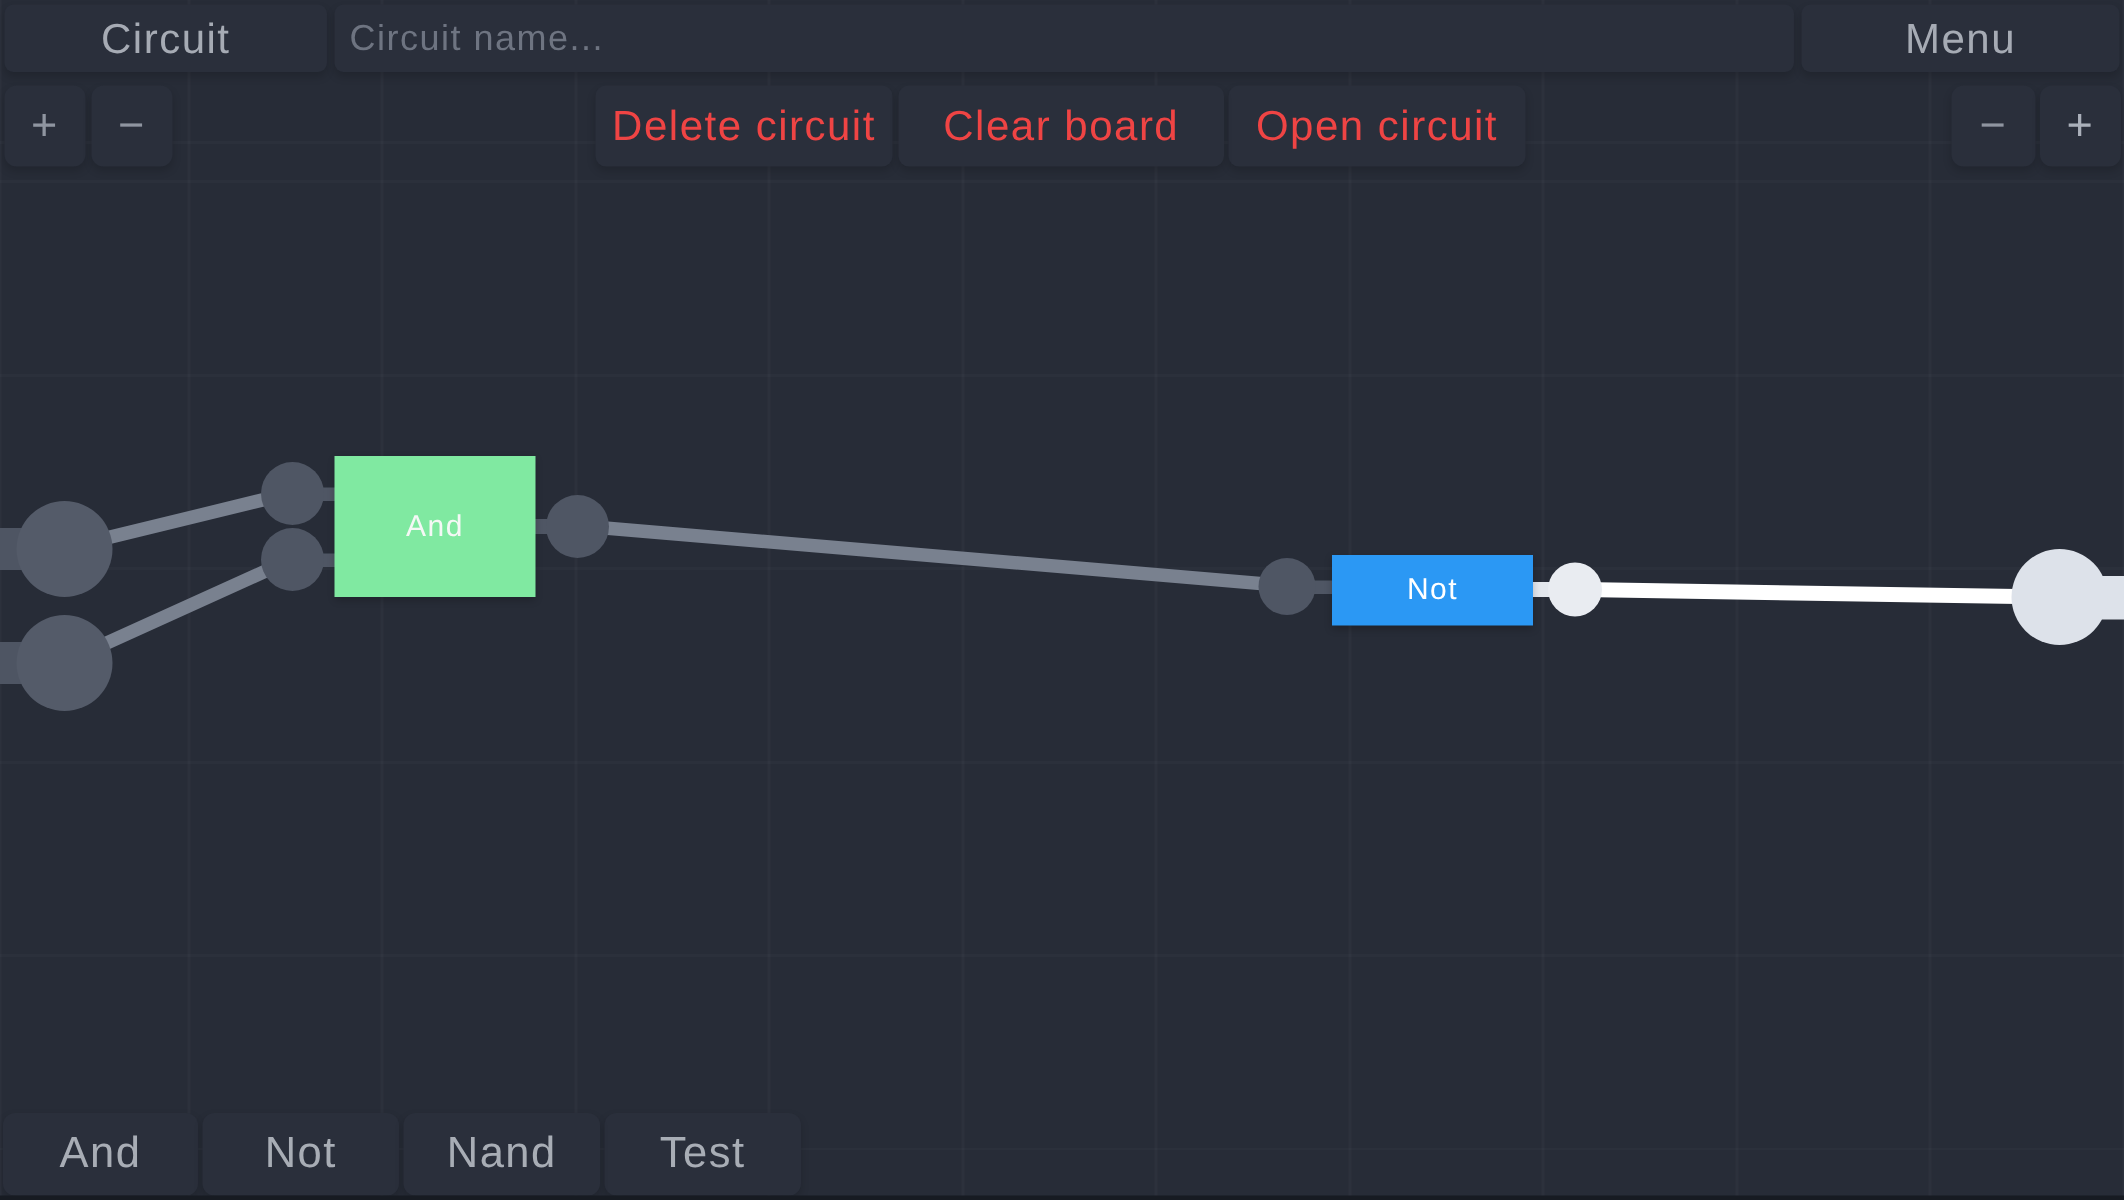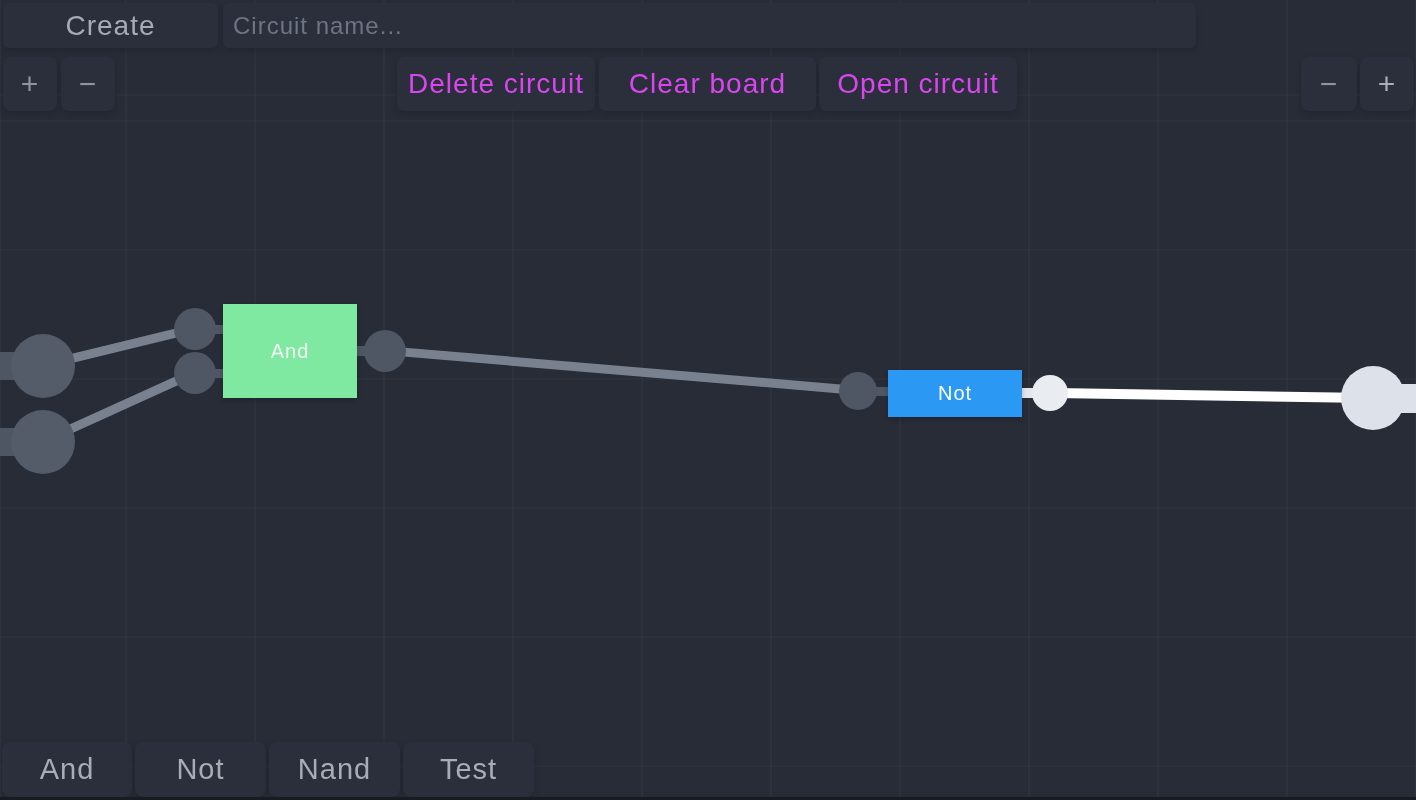--- a/index.html
+++ b/index.html
@@ -21,21 +21,21 @@
     font-family:inherit;
     font-size:28px;
     letter-spacing:1px;
     display:flex;align-items:center;justify-content:center;
     box-shadow:0 3px 6px rgba(0,0,0,0.16);
     cursor:pointer;
     box-sizing:border-box;
   }
   .row1{top:3px;height:45px;border-radius:6px;}
   .row2{top:57px;height:54px;}
-  .mid-btn{color:#d946ef;}
+  .mid-btn{color:#ef4444;}
   .sq{font-size:30px;color:#8f95a0;font-weight:300;}
   .name-input{
     position:absolute;top:3px;left:223px;width:973px;height:45px;
     background:#2a2f3b;border:none;border-radius:6px;
     padding:0 0 0 10px;box-sizing:border-box;
     color:#c7ccd4;font-family:inherit;font-size:24px;letter-spacing:1px;
     box-shadow:0 3px 6px rgba(0,0,0,0.16);
     outline:none;
   }
   .name-input::placeholder{color:#6e7481;opacity:1;}
@@ -52,24 +52,25 @@
     box-shadow:0 2px 5px rgba(0,0,0,0.22);
   }
   .stub{position:absolute;}
   #bottom-edge{position:absolute;left:0;top:797px;width:1416px;height:3px;background:#171b22;}
 </style>
 </head>
 <body>
 
 <div id="app">
 
-  <button class="btn row1" style="left:3px;width:215px;">Create</button>
+  <button class="btn row1" style="left:3px;width:215px;">Circuit</button>
 
   <input class="name-input" type="text" placeholder="Circuit name..." style="">
 
+  <button class="btn row1" style="left:1201px;width:212px;">Menu</button>
 
   <button class="btn row2 sq" style="left:3px;width:54px;border-radius:8px;">+</button>
   <button class="btn row2 sq" style="left:61px;width:54px;border-radius:8px;">−</button>
 
   <button class="btn row2 mid-btn" style="left:397px;width:198px;">Delete circuit</button>
   <button class="btn row2 mid-btn" style="left:819px;width:198px;">Open circuit</button>
   <button class="btn row2 mid-btn" style="left:599px;width:217px;">Clear board</button>
 
   <button class="btn row2 sq" style="left:1301px;width:56px;border-radius:8px;">−</button>
   <button class="btn row2 sq" style="left:1360px;width:54px;border-radius:8px;color:#aab0ba;">+</button>

